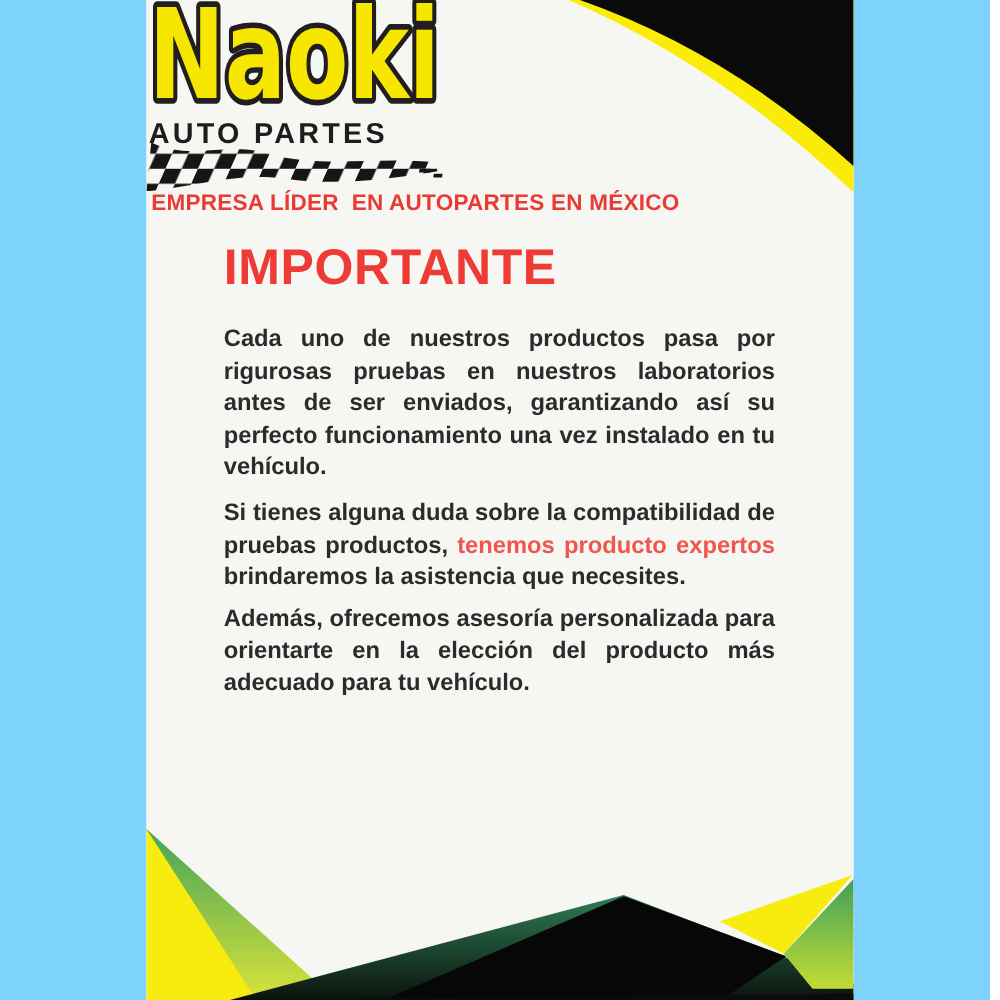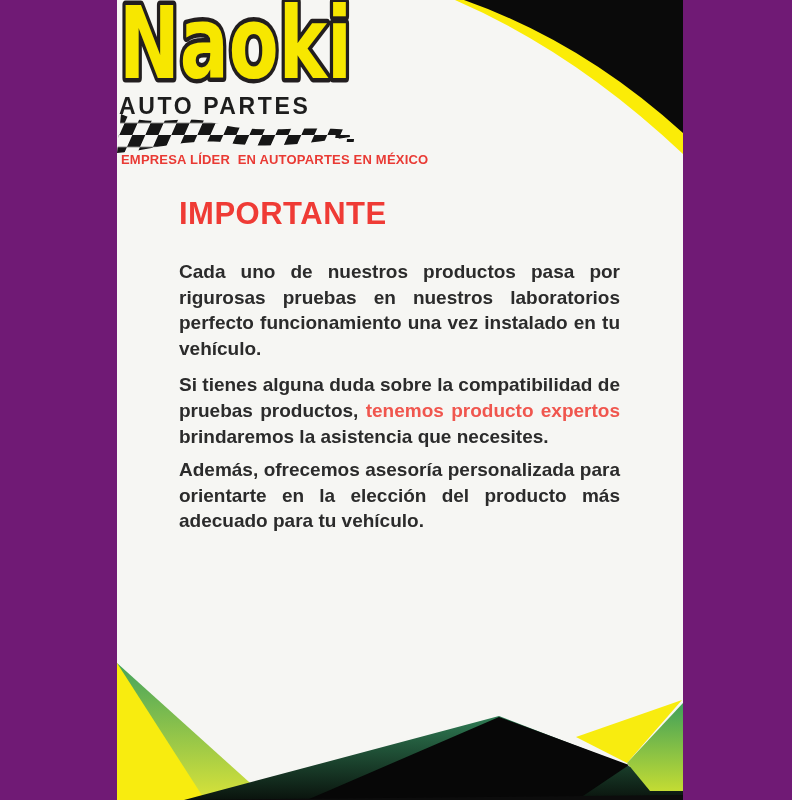--- a/index.html
+++ b/index.html
@@ -1,34 +1,34 @@
 <!DOCTYPE html>
 <html><head>
 <meta charset="utf-8">
 <style>
   html,body{margin:0;padding:0;background:#ffffff;}
-  .canvas{position:relative;width:792px;height:800px;background:#701a75;overflow:hidden;
+  .canvas{position:relative;width:792px;height:800px;background:#7dd3fc;overflow:hidden;
           font-family:"Liberation Sans",sans-serif;}
   .sheet{position:absolute;left:117px;top:0;width:566px;height:800px;background:#f6f6f3;overflow:hidden;}
 
   
   .corner-svg{position:absolute;top:0;left:0;width:566px;height:170px;display:block;}
 
   
   .logo-area{position:absolute;top:0;left:0;width:480px;height:180px;}
   .logo-svg{position:absolute;top:0;left:0;overflow:visible;}
   .logo-sub{position:absolute;top:93px;left:2px;font-size:23px;font-weight:700;
             letter-spacing:2.6px;color:#1d1d1d;white-space:pre;}
   .flag-svg{position:absolute;top:111px;left:0;display:block;}
-  .tagline{position:absolute;top:152px;left:4px;font-size:13px;font-weight:700;
+  .tagline{position:absolute;top:152px;left:4px;font-size:18px;font-weight:700;
            color:#e93a34;letter-spacing:.2px;white-space:pre;}
 
   
   .content{position:absolute;left:62px;top:197px;width:441px;}
-  .title{margin:0;font-size:31px;line-height:34px;font-weight:700;color:#ef3b35;letter-spacing:.5px;}
+  .title{margin:0;font-size:40px;line-height:34px;font-weight:700;color:#ef3b35;letter-spacing:.5px;}
   .para{margin:0;font-size:19px;line-height:25.6px;font-weight:700;color:#2b2b2b;}
   .para .line{text-align:justify;text-align-last:justify;}
   .para .line.last{text-align-last:left;}
   .seg-dark{color:#2b2b2b;margin-top:38px;}
   .seg-red{color:#f0564e;}
   .p1{margin-top:28px;}
   .p2{margin-top:11px;}
   .p3{margin-top:8px;}
 
   
@@ -70,20 +70,21 @@
 
       <div class="tagline">EMPRESA LÍDER  EN AUTOPARTES EN MÉXICO</div>
     </div>
 
     <div class="content">
       <h1 class="title">IMPORTANTE</h1>
       <div id="paragraphs">
           <div class="para p1">
             <div class="line"><span class="seg-dark">Cada uno de nuestros productos pasa por</span></div>
             <div class="line"><span class="seg-dark">rigurosas pruebas en nuestros laboratorios</span></div>
+            <div class="line"><span class="seg-dark">antes de ser enviados, garantizando así su</span></div>
             <div class="line"><span class="seg-dark">perfecto funcionamiento una vez instalado en tu</span></div>
             <div class="line last"><span class="seg-dark">vehículo.</span></div>
           </div>
           <div class="para p2">
             <div class="line"><span class="seg-dark">Si tienes alguna duda sobre la compatibilidad de</span></div>
             <div class="line"><span class="seg-dark">pruebas productos, </span><span class="seg-red">tenemos producto expertos</span></div>
             <div class="line last"><span class="seg-dark">brindaremos la asistencia que necesites.</span></div>
           </div>
           <div class="para p3">
             <div class="line"><span class="seg-dark">Además, ofrecemos asesoría personalizada para</span></div>

